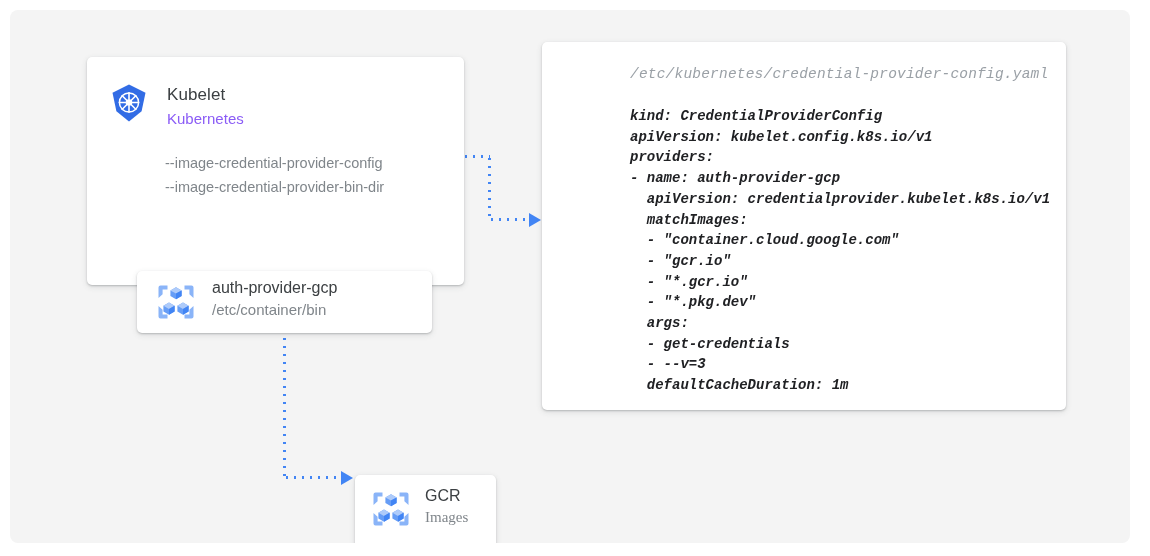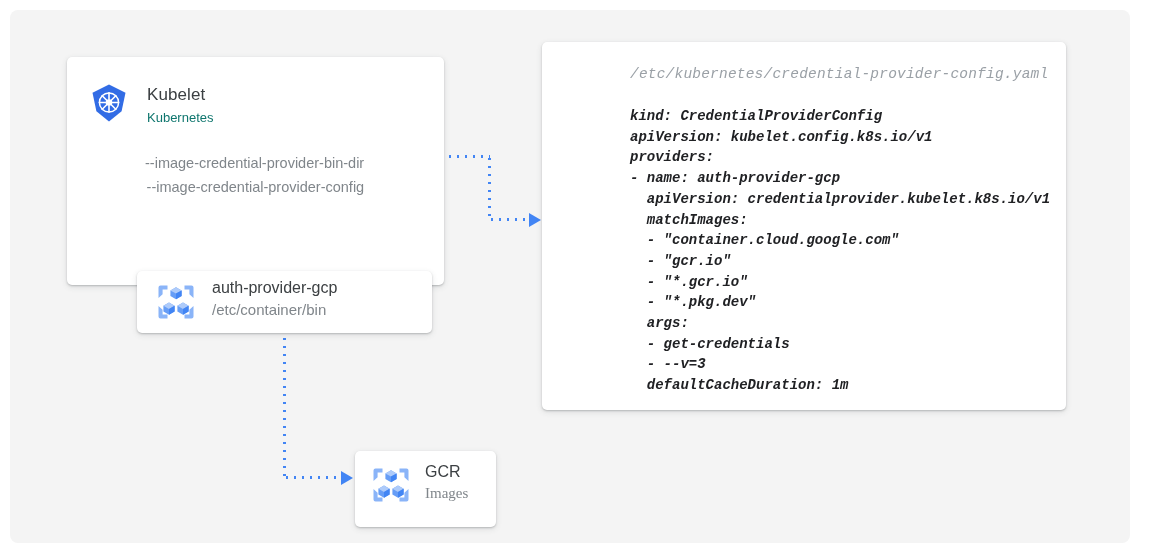--- a/index.html
+++ b/index.html
@@ -3,34 +3,34 @@
 <meta charset="utf-8">
 <style>
   html,body{margin:0;padding:0;background:#ffffff;}
   body{width:1150px;height:556px;font-family:"Liberation Sans",sans-serif;-webkit-font-smoothing:antialiased;}
   #canvas{position:absolute;left:10px;top:10px;width:1120px;height:533px;background:#f4f4f4;border-radius:8px;overflow:hidden;}
 
   .card{position:absolute;background:#ffffff;border-radius:5px;
         box-shadow:0 1px 2px rgba(60,64,67,.28),0 2px 6px rgba(60,64,67,.12);}
 
   
-  #kubelet-card{left:57px;top:47px;width:377px;height:228px;text-align:right;}
+  #kubelet-card{left:77px;top:47px;width:377px;height:228px;}
   #kubelet-icon{position:absolute;left:22px;top:26px;width:40px;height:40px;}
   #kubelet-title{position:absolute;left:80px;top:28px;font-size:17px;color:#3c4043;letter-spacing:.1px;}
-  #kubelet-sub{position:absolute;left:80px;top:53px;font-size:13px;color:#0f766e;}
+  #kubelet-sub{position:absolute;left:80px;top:53px;font-size:15px;color:#8b5cf6;}
   #kubelet-flags{position:absolute;left:78px;top:94px;font-size:14.5px;color:#80868b;line-height:24px;white-space:nowrap;}
 
   
   #apg-card{left:127px;top:261px;width:295px;height:62px;}
   #apg-icon{position:absolute;left:17px;top:13px;width:44px;height:36px;}
   #apg-title{position:absolute;left:75px;top:8px;font-size:16px;color:#3c4043;text-align:center;}
   #apg-sub{position:absolute;left:75px;top:30px;font-size:15px;color:#80868b;}
 
   
-  #gcr-card{left:345px;top:441px;width:141px;height:76px;}
+  #gcr-card{left:345px;top:465px;width:141px;height:76px;}
   #gcr-icon{position:absolute;left:14px;top:16px;width:44px;height:36px;}
   #gcr-title{position:absolute;left:70px;top:12px;font-size:16px;color:#3c4043;}
   #gcr-sub{position:absolute;left:70px;top:34px;font-size:15px;color:#80868b;font-family:Liberation Serif, serif;}
 
   
   #yaml-card{left:532px;top:32px;width:524px;height:368px;}
   #yaml-path{position:absolute;left:88px;top:24px;font-family:"Liberation Mono","DejaVu Sans Mono",monospace;
              font-style:italic;font-size:14.5px;color:#9aa0a6;letter-spacing:.2px;white-space:pre;}
   #yaml-body{position:absolute;left:88px;top:64px;font-family:"Liberation Mono","DejaVu Sans Mono",monospace;
              font-style:italic;font-weight:bold;font-size:14px;color:#202124;line-height:20.7px;white-space:pre;}
@@ -78,22 +78,22 @@
           <line x1="13.2" y1="12.7" x2="17.7" y2="17.2"></line>
           <line x1="22.3" y1="21.8" x2="26.8" y2="26.3"></line>
           <line x1="26.8" y1="12.7" x2="22.3" y2="17.2"></line>
           <line x1="17.7" y1="21.8" x2="13.2" y2="26.3"></line>
         </g>
       </svg>
     </span>
     <div id="kubelet-title">Kubelet</div>
     <div id="kubelet-sub">Kubernetes</div>
     <div id="kubelet-flags">
+      <div>--image-credential-provider-config</div>
       <div>--image-credential-provider-bin-dir</div>
-      <div>--image-credential-provider-config</div>
     </div>
   </div>
 
   <div class="card" id="apg-card">
     <span id="apg-icon">
       <svg width="44" height="36" viewBox="0 0 44 36">
         <g fill="#8ab4f8">
           <path d="M13.5 1.5 H6.5 A2 2 0 0 0 4.5 3.5 V14 L8.6 10.2 V5.6 H13.5 Z"></path>
           <path d="M13.5 34.5 H6.5 A2 2 0 0 1 4.5 32.5 V22 L8.6 25.8 V30.4 H13.5 Z"></path>
           <path d="M30.5 1.5 H37.5 A2 2 0 0 1 39.5 3.5 V14 L35.4 10.2 V5.6 H30.5 Z"></path>

